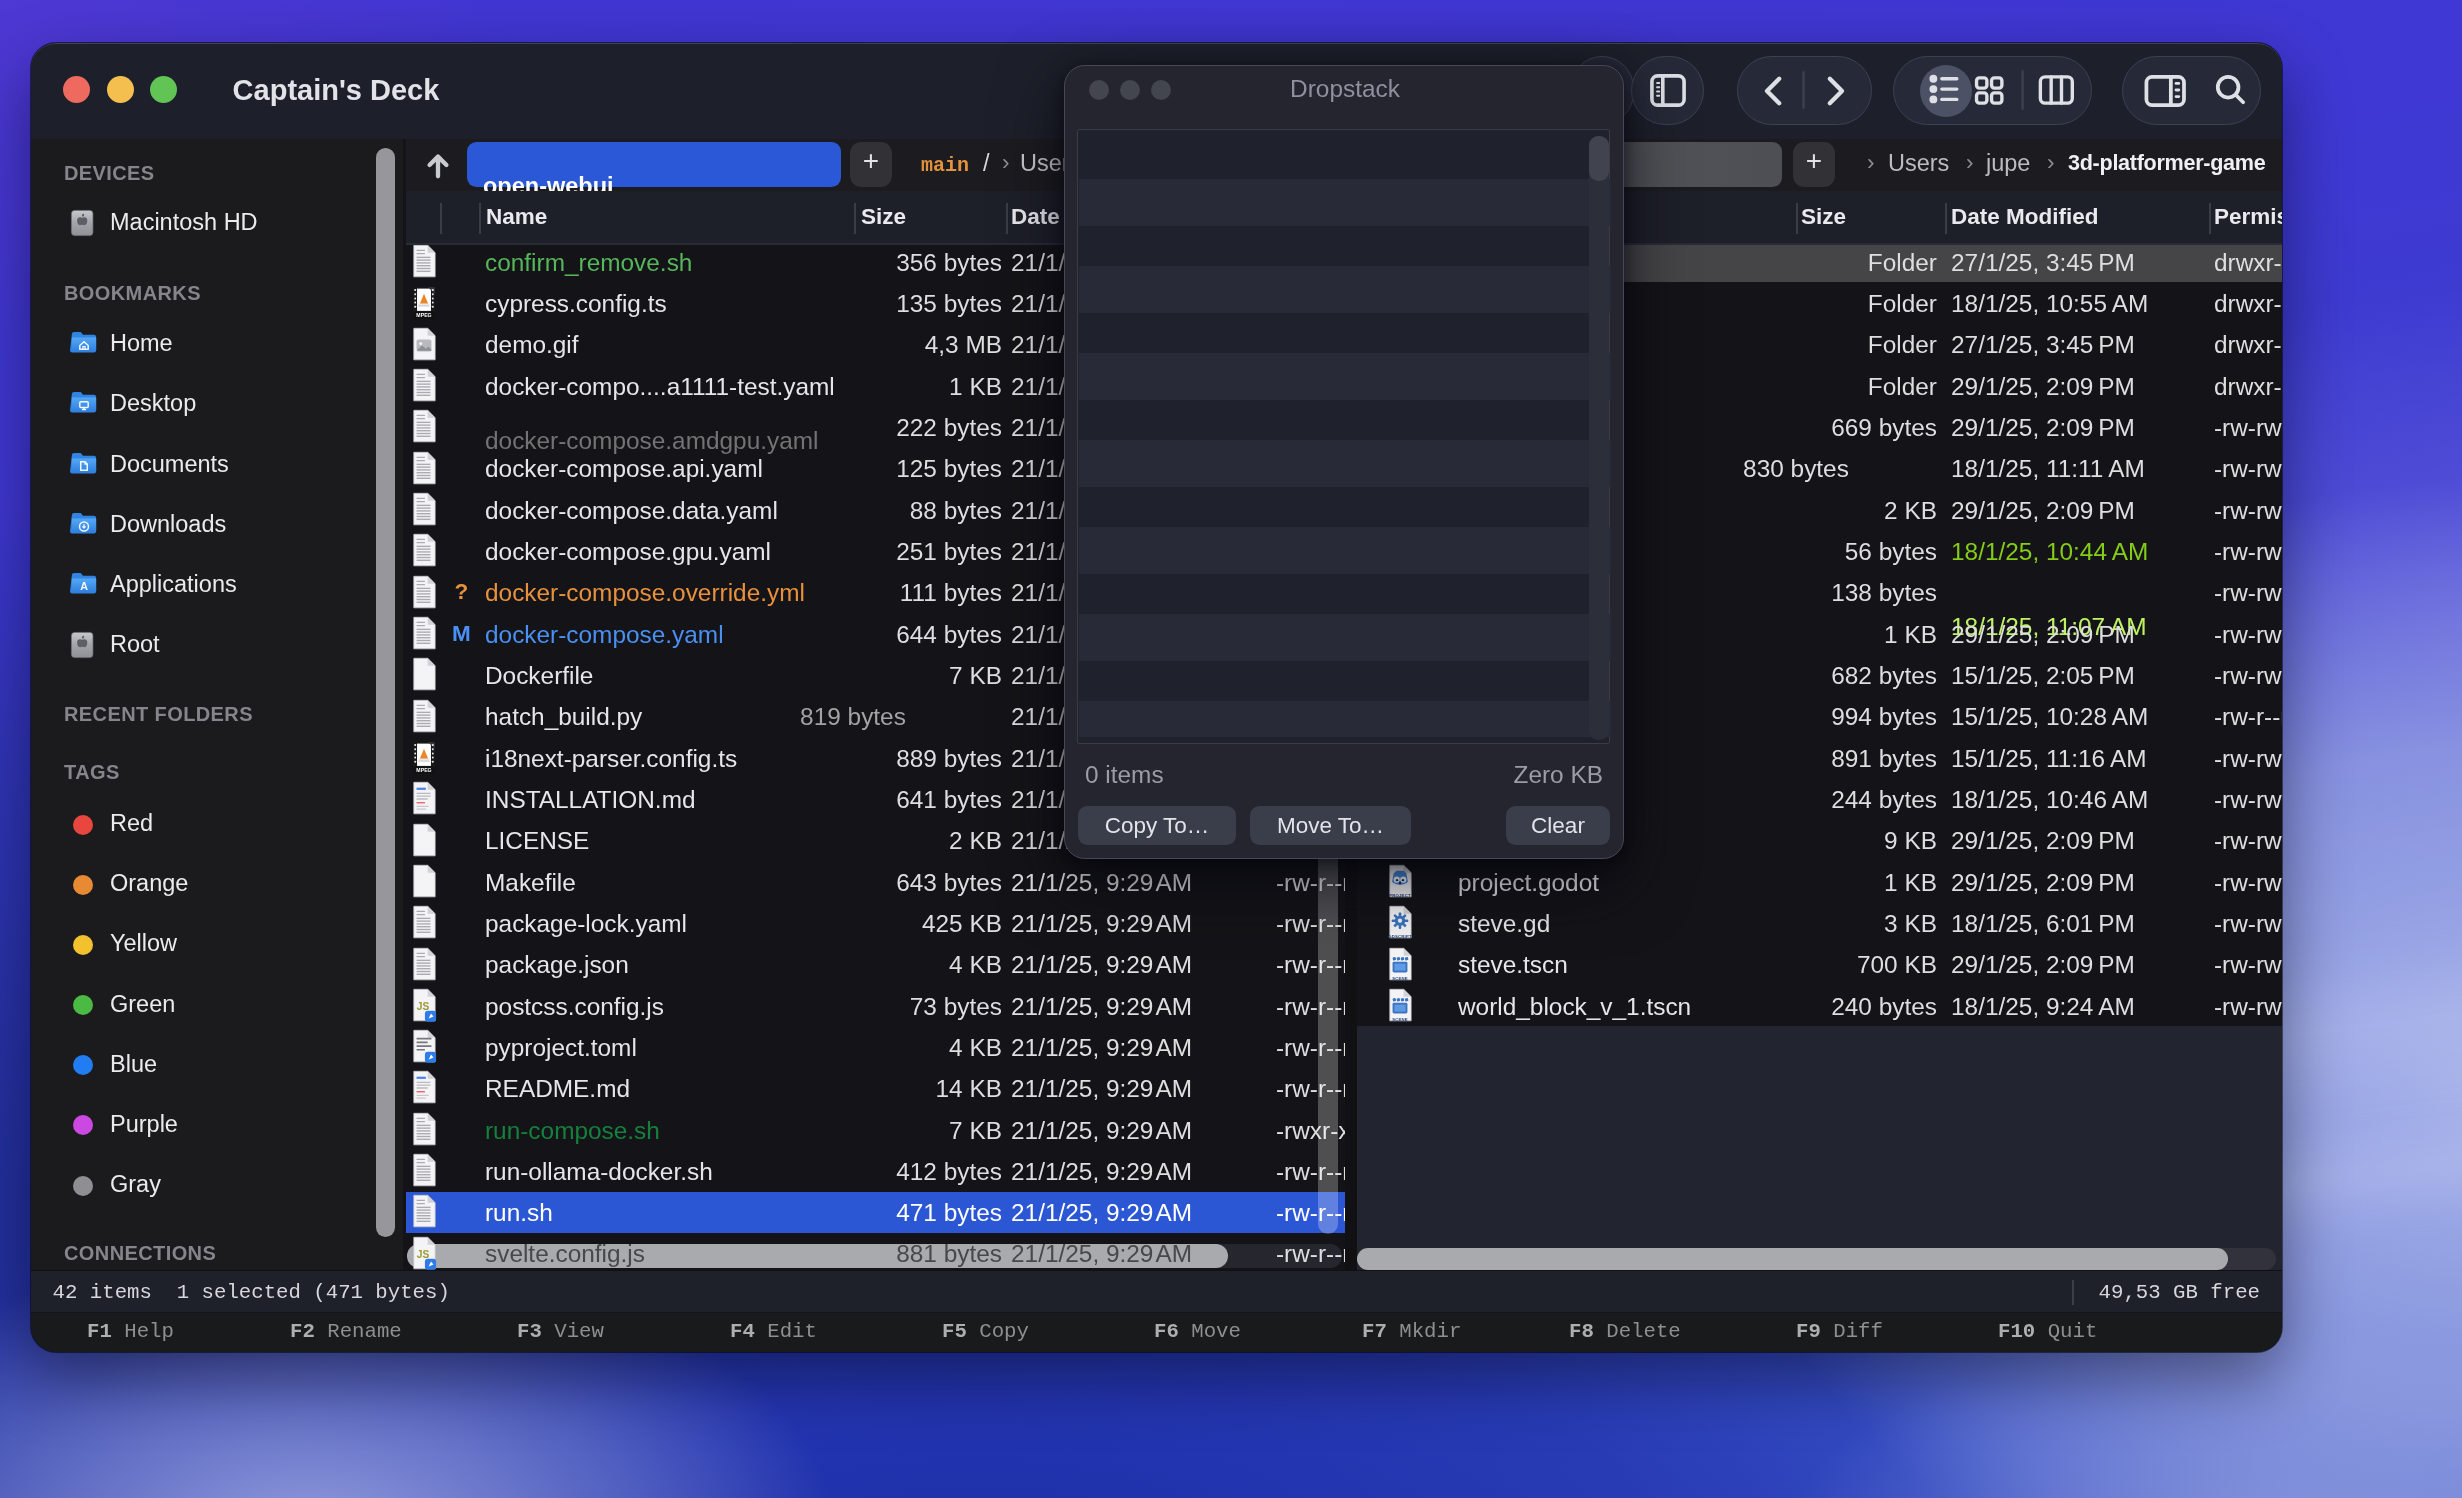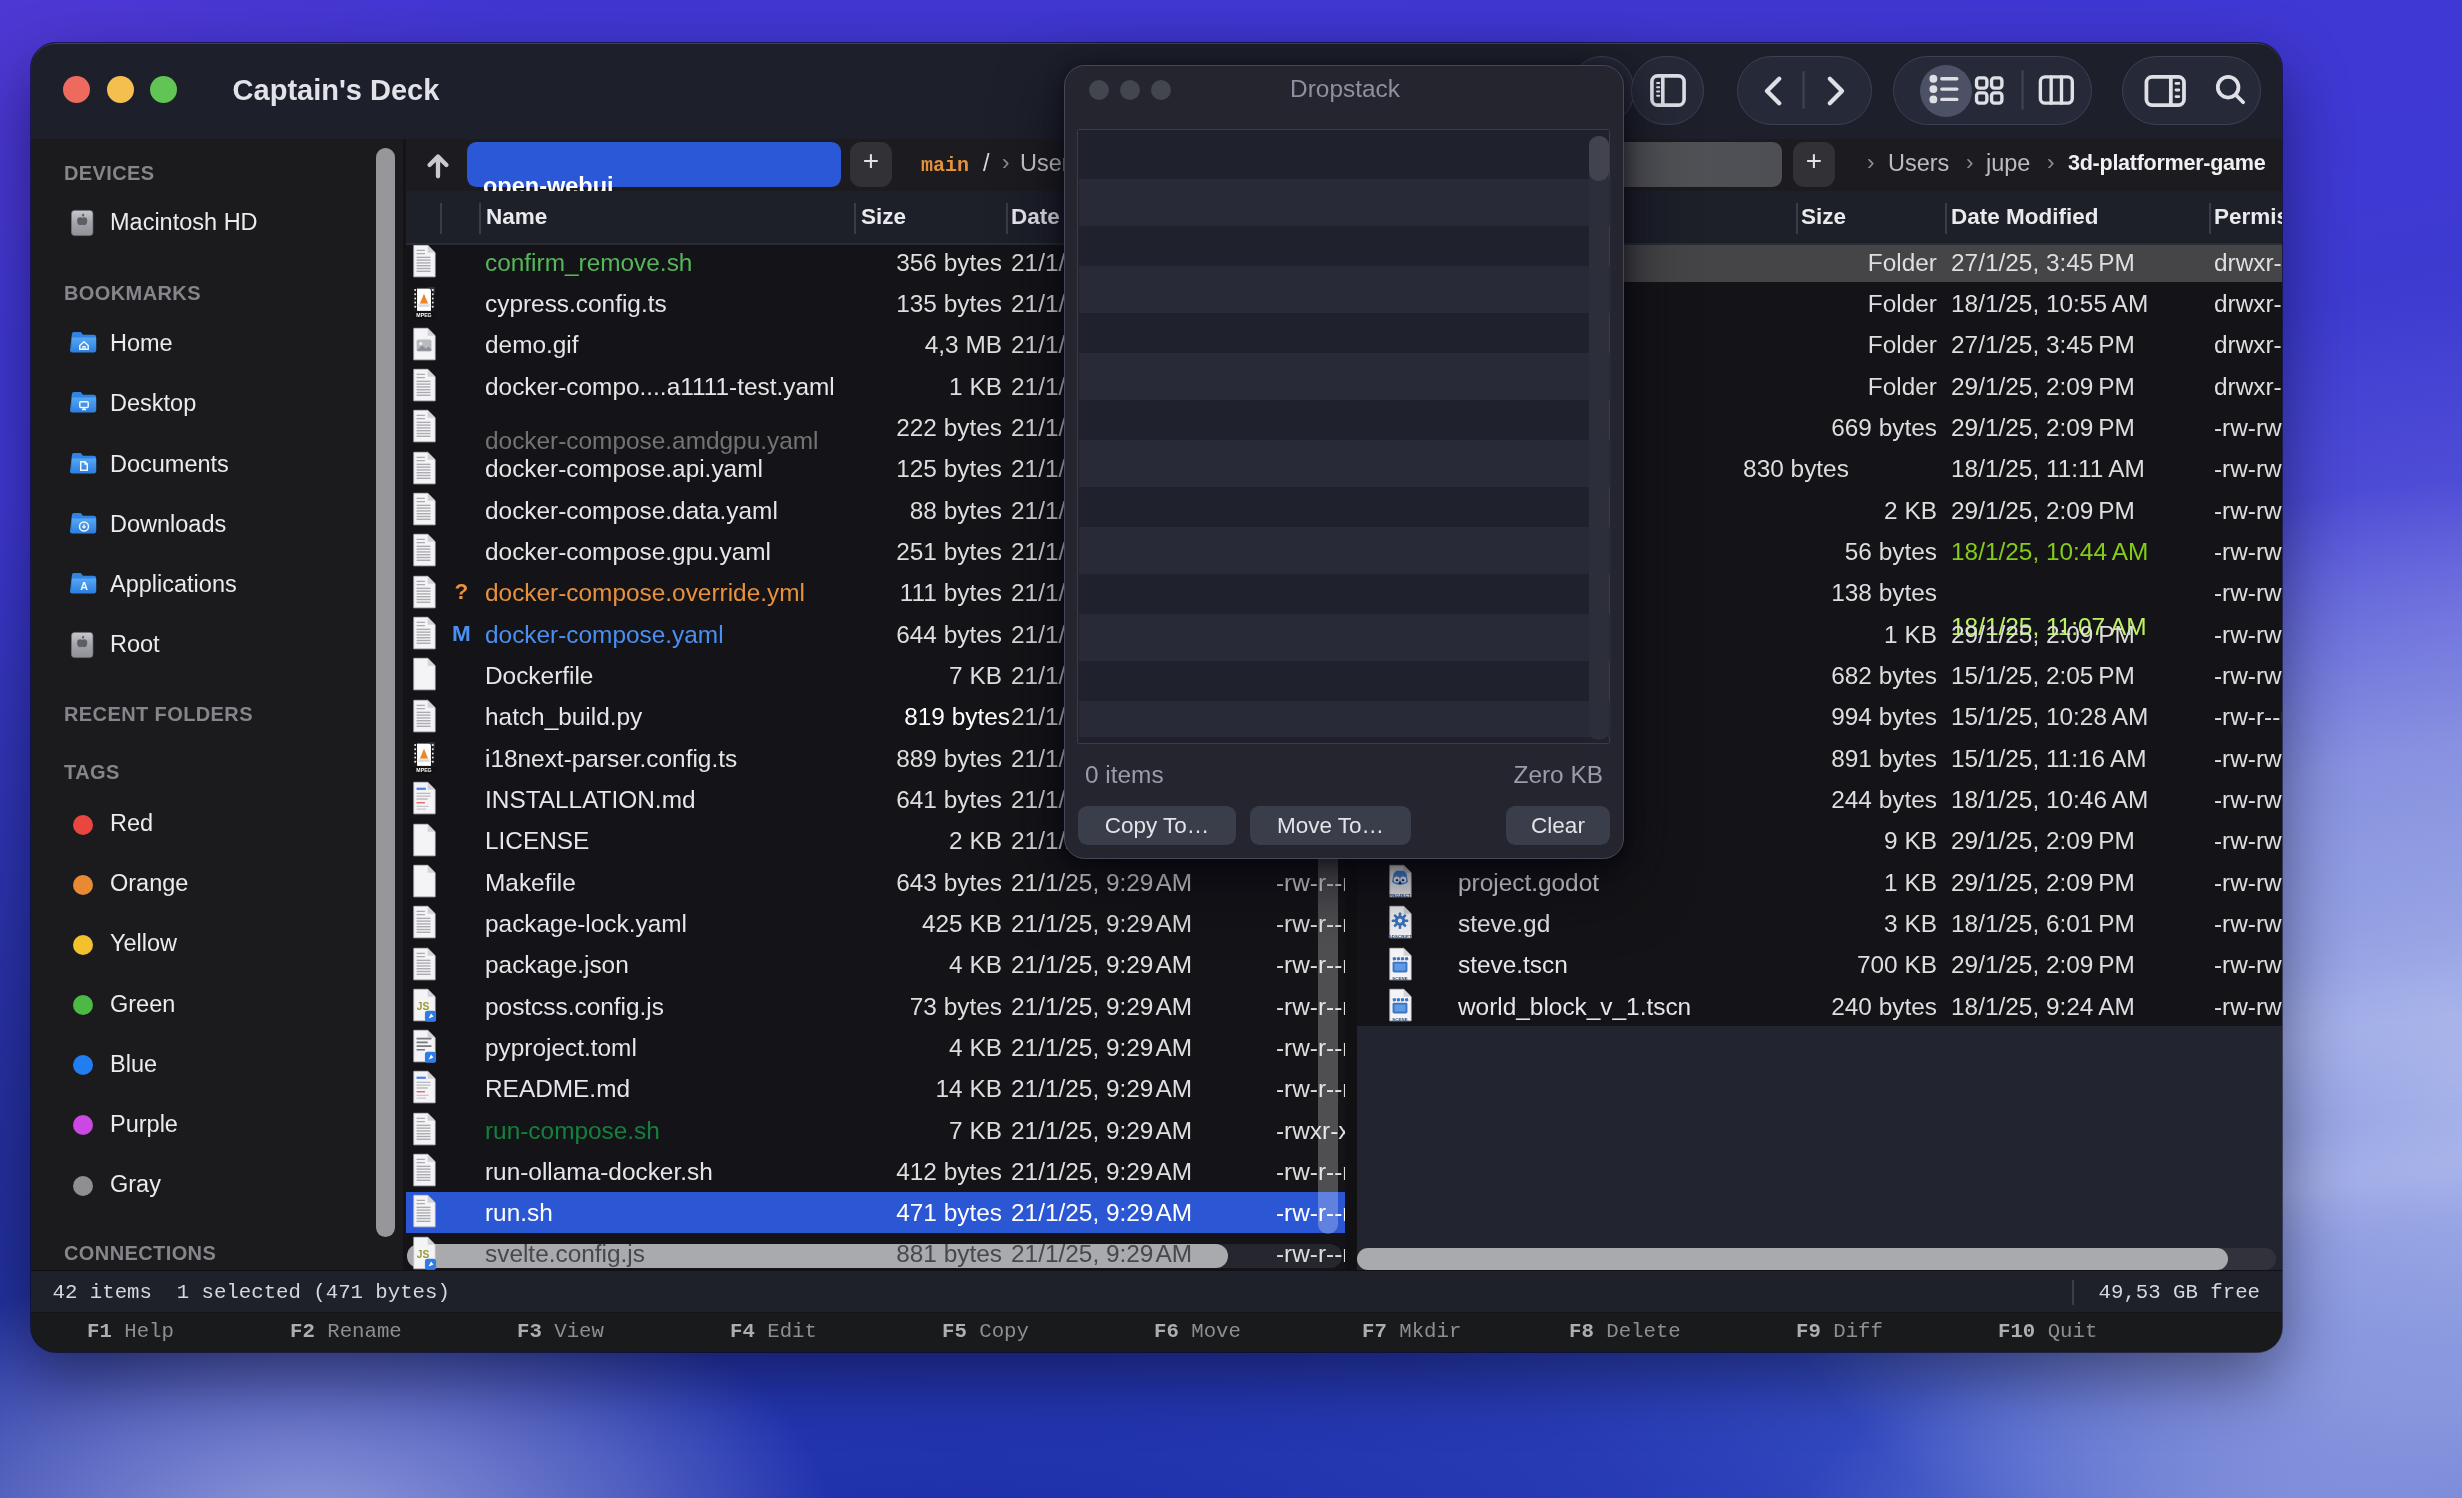--- a/index.html
+++ b/index.html
@@ -383,21 +383,21 @@
           <path d="M18 1 l8 8 h-8 z" fill="#d2d2d7"></path>
           <path d="M6 6.5 h9 M6 10 h9" stroke="#ababb2" stroke-width="1.5"></path>
           <path d="M6 14 h15" stroke="#ababb2" stroke-width="1.5"></path>
           <path d="M6 17 h15" stroke="#ababb2" stroke-width="1.5"></path>
           <path d="M6 20 h15" stroke="#ababb2" stroke-width="1.5"></path>
           <path d="M6 23 h15" stroke="#ababb2" stroke-width="1.5"></path>
           <path d="M6 26 h15" stroke="#ababb2" stroke-width="1.5"></path>
           <path d="M6 29 h15" stroke="#ababb2" stroke-width="1.5"></path>
         </svg></div>
       <div class="abs" style="left:79px;top:458px;font-size:24.4px;color:#e6e6e9;white-space:nowrap;">hatch_build.py</div>
-      <div class="abs" style="left:322px;top:458px;width:282px;font-size:24.4px;color:#ffffff;text-align:right;">819 bytes</div>
+      <div class="abs" style="left:306px;top:458px;width:282px;font-size:24.4px;color:#a3a3a3;text-align:center;">819 bytes</div>
       <div class="abs" style="left:605px;top:458px;font-size:24.4px;color:#dededf;white-space:nowrap;">21/1/25, 9:29 AM</div>
       <div class="abs" style="left:870px;top:458px;font-size:24.4px;color:#dededf;white-space:nowrap;">-rw-r--r--</div>
 <div class="abs" style="left:4.7px;top:495px;"><svg width="26" height="36" viewBox="0 0 28 38">
           <rect x="2" y="2" width="24" height="34" rx="1.5" fill="#18181a"></rect>
           <rect x="6.5" y="3.5" width="15" height="24" fill="#ffffff"></rect>
           <path d="M18.5 2 l7 0 0 7 z" fill="#3a3a3e"></path>
           <g fill="#e9e9ec">
             <rect x="3.6" y="4" width="1.8" height="2.1" rx="0.5"></rect>
             <rect x="22.6" y="4" width="1.8" height="2.1" rx="0.5"></rect>
             <rect x="3.6" y="8.5" width="1.8" height="2.1" rx="0.5"></rect>

